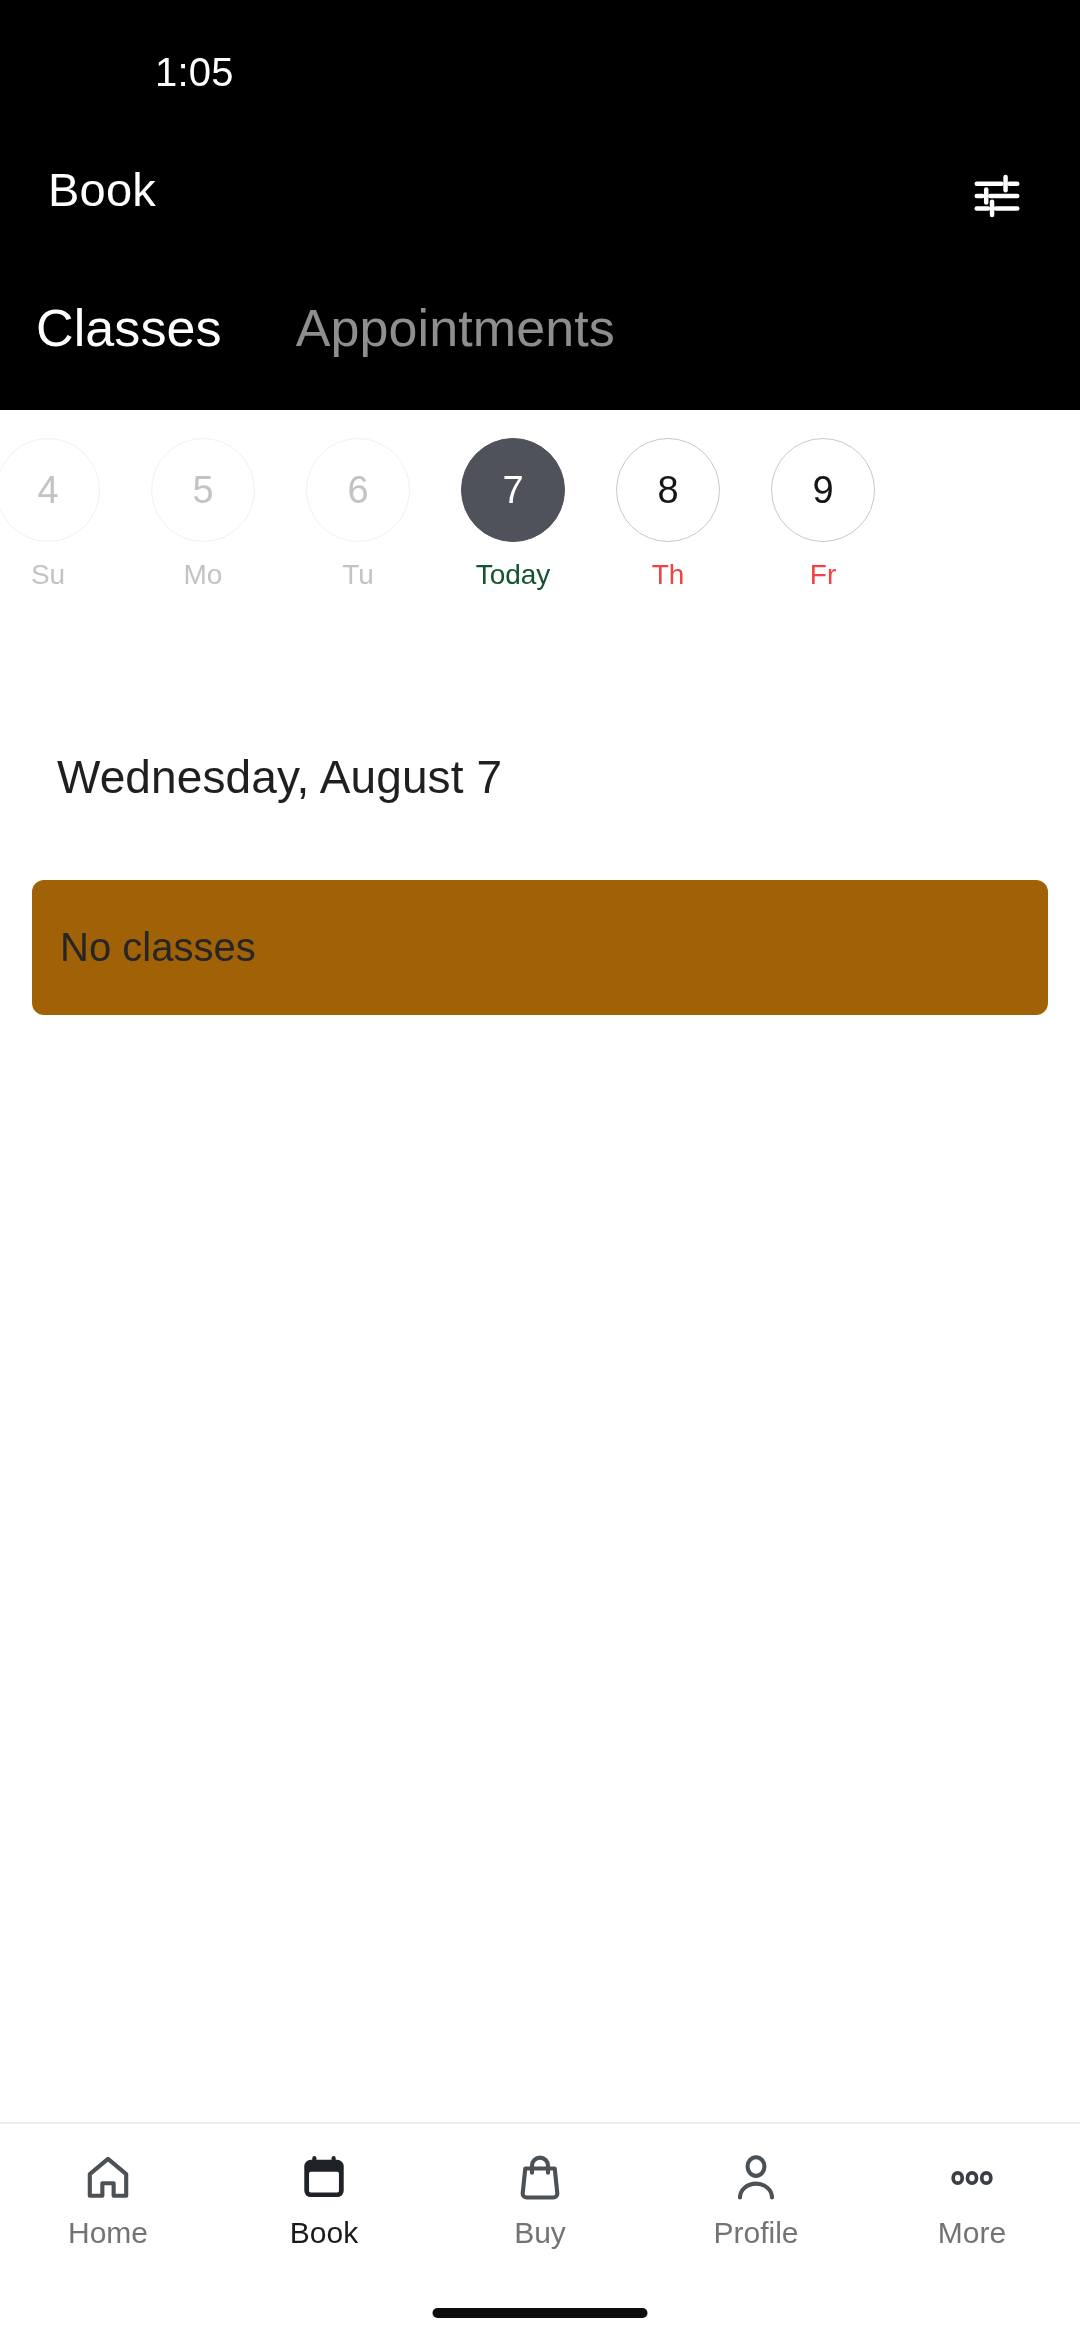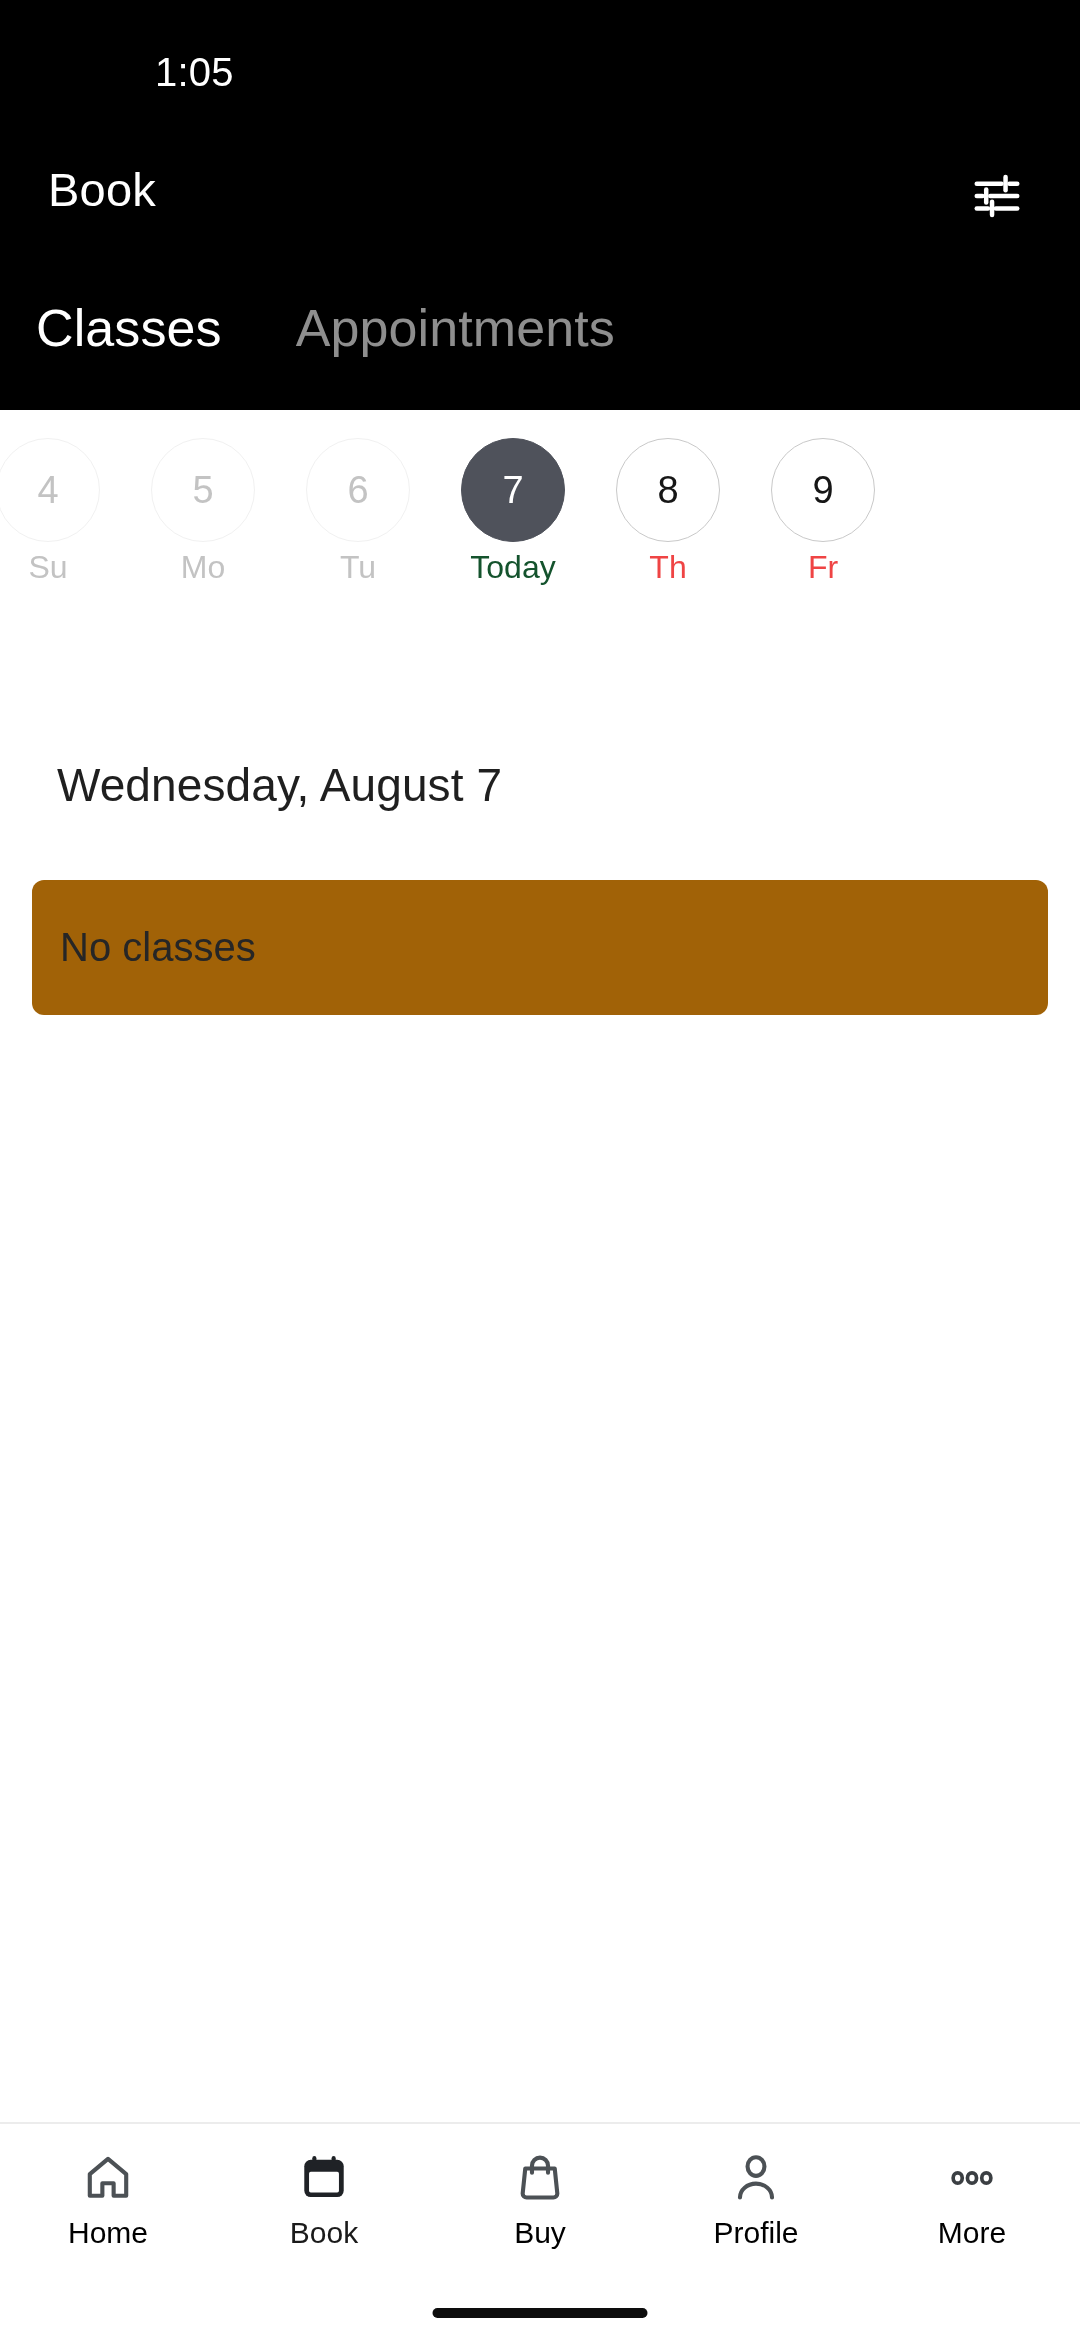--- a/index.html
+++ b/index.html
@@ -80,22 +80,22 @@
     cursor:pointer;
   }
   .daycircle {
     width:104px; height:104px;
     border-radius:50%;
     display:flex; align-items:center; justify-content:center;
     font-size:38px;
     box-sizing:border-box;
   }
   .daylabel {
-    margin-top:8px;
-    font-size:32px;
+    margin-top:16px;
+    font-size:28px;
     line-height:34px;
   }
   
   .daycell.past .daycircle {
     border:1.5px solid #f1f1f1;
     background:#ffffff;
     color:#c3c3c3;
   }
   .daycell.past .daylabel { color:#c3c3c3; }
   
@@ -118,21 +118,20 @@
     border:1.5px solid #eeeeee;
     color:#b9b9b9;
   }
   .daycell.highlight .daylabel { color:#6e6e6e; }
 
   
   .date-heading {
     position:absolute; left:57px; top:750px;
     font-size:46px; color:#1f1f1f;
     letter-spacing:0.1px;
-    margin-top:8px;
   }
   .empty-card {
     position:absolute; left:32px; top:880px;
     width:1016px; height:135px;
     background:#a16207;
     border-radius:12px;
   }
   .empty-card-text {
     position:absolute; left:28px; top:0;
     height:135px; line-height:135px;
@@ -159,21 +158,21 @@
     cursor:pointer;
   }
   .navicon {
     width:56px; height:56px;
     display:flex; align-items:center; justify-content:center;
   }
   .navicon svg { display:block; }
   .navlabel {
     margin-top:10px;
     font-size:30px;
-    color:#000000;
+    color:#737373;
     line-height:34px;
   }
   .navitem.active .navlabel { color:#1a1a1a; }
   .home-indicator {
     position:absolute; bottom:22px; left:50%;
     transform:translateX(-50%);
     width:215px; height:10px;
     background:#0d0d0d;
     border-radius:6px;
   }

